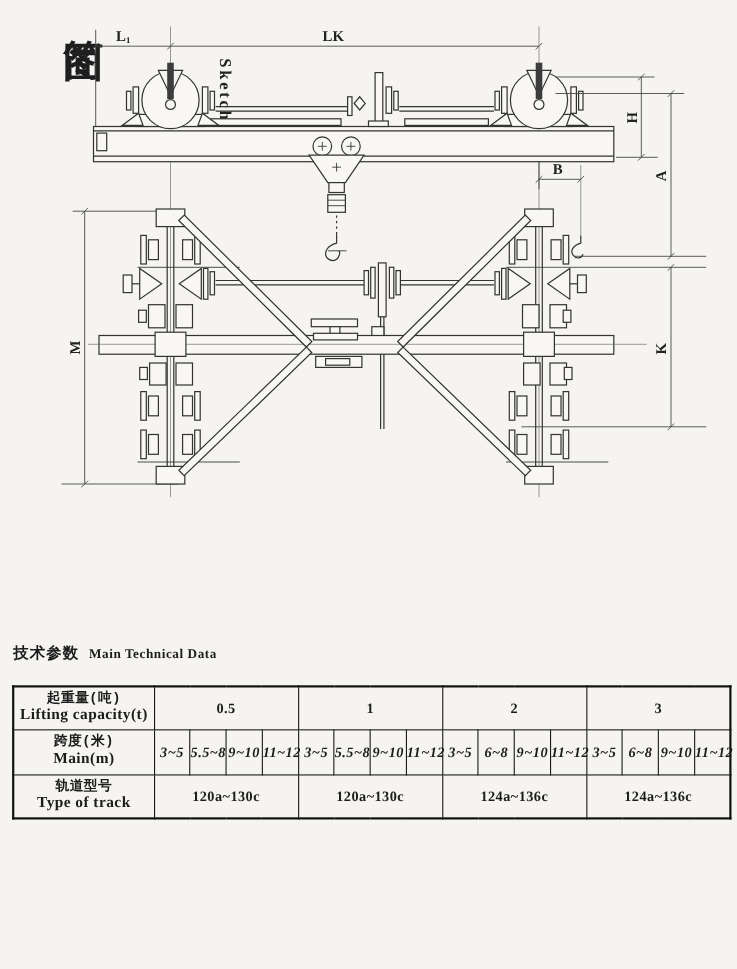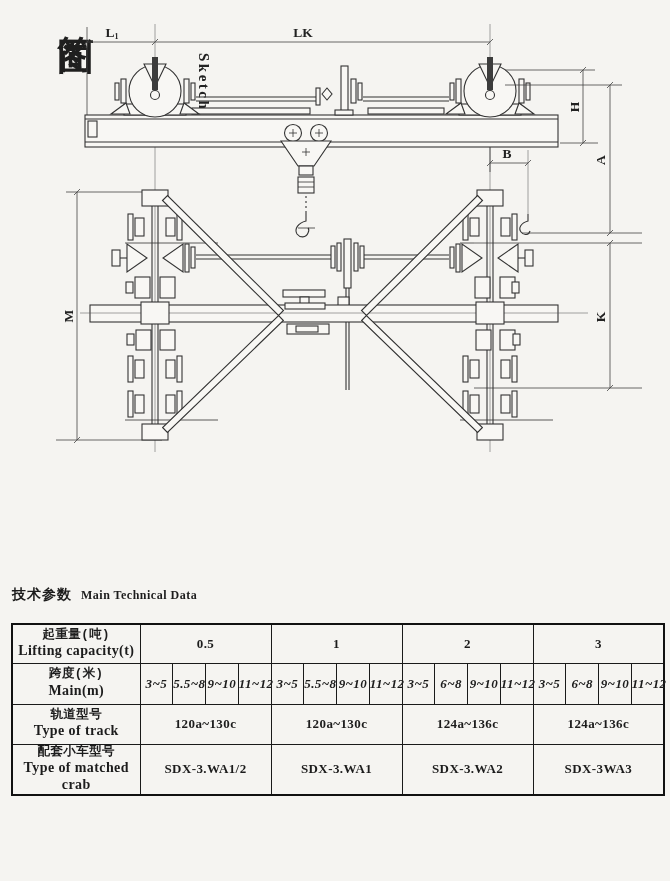--- a/index.html
+++ b/index.html
@@ -356,24 +356,14 @@
   <tr style="height:40px">
     <td class="lab">
       <div class="cnl">轨道型号</div>
       <div class="enl">Type of track</div>
     </td>
     <td colspan="4">120a~130c</td>
     <td colspan="4">120a~130c</td>
     <td colspan="4">124a~136c</td>
     <td colspan="4">124a~136c</td>
   </tr>
-  <tr style="height:43px">
-    <td class="lab">
-      <div class="cnl">配套小车型号</div>
-      <div class="enl">Type of matched crab</div>
-    </td>
-    <td colspan="4">SDX-3.WA1/2</td>
-    <td colspan="4">SDX-3.WA1</td>
-    <td colspan="4">SDX-3.WA2</td>
-    <td colspan="4">SDX-3WA3</td>
-  </tr>
 </tbody>
   </table>
 
 </body></html>

